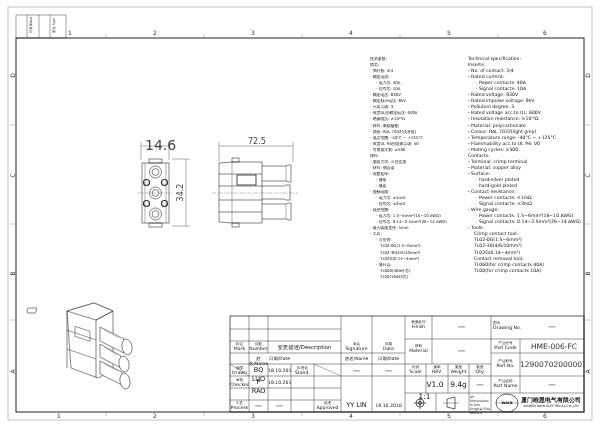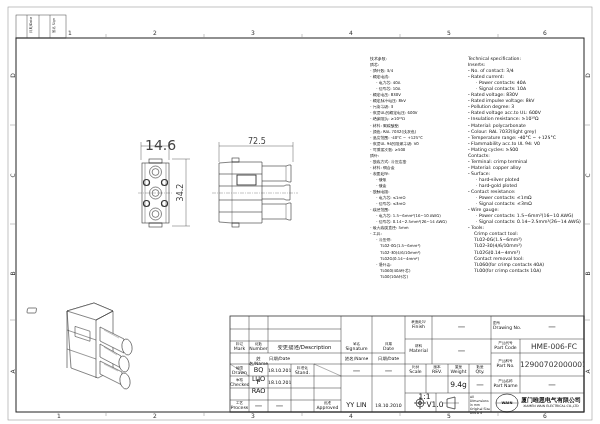--- a/index.html
+++ b/index.html
@@ -320,21 +320,21 @@
 <div class="tb" style="left:405px;top:320px;width:27px"><span class="cn">表面处理</span><span>Finish</span></div>
 <div class="tb val" style="left:432px;top:322px;width:59px">—</div>
 <div class="tb" style="left:405px;top:344px;width:27px"><span class="cn">材料</span><span>Material</span></div>
 <div class="tb val" style="left:432px;top:346px;width:59px">—</div>
 
 <div class="tb" style="left:405px;top:365px;width:21px"><span class="cn">比例</span><span>Scale</span></div>
 <div class="tb" style="left:426px;top:365px;width:22px"><span class="cn">版本</span><span>REV.</span></div>
 <div class="tb" style="left:448px;top:365px;width:21px"><span class="cn">重量</span><span>Weight</span></div>
 <div class="tb" style="left:469px;top:365px;width:22px"><span class="cn">数量</span><span>Qty.</span></div>
 <div class="tb val" style="left:405px;top:392px;width:39px">1:1</div>
-<div class="tb val" style="left:426px;top:400px;width:18px">V1.0</div>
+<div class="tb val" style="left:426px;top:380px;width:18px">V1.0</div>
 <div class="tb val" style="left:448px;top:380px;width:21px">9.4g</div>
 <div class="tb val" style="left:469px;top:380px;width:22px">—</div>
 
 <div class="tb" style="left:469px;top:395px;width:22px;font-size:3.2px;line-height:4px;text-align:left;padding-left:1px">
   <div>All Dimensions in mm</div>
   <div>Original Size DIN A 4</div>
 </div>
 
 <div class="tb" style="left:491px;top:321px;width:29px;text-align:left;padding-left:2px"><span class="cn">图号</span><span>Drawing No.</span></div>
 <div class="tb val" style="left:520px;top:322px;width:64px">—</div>

